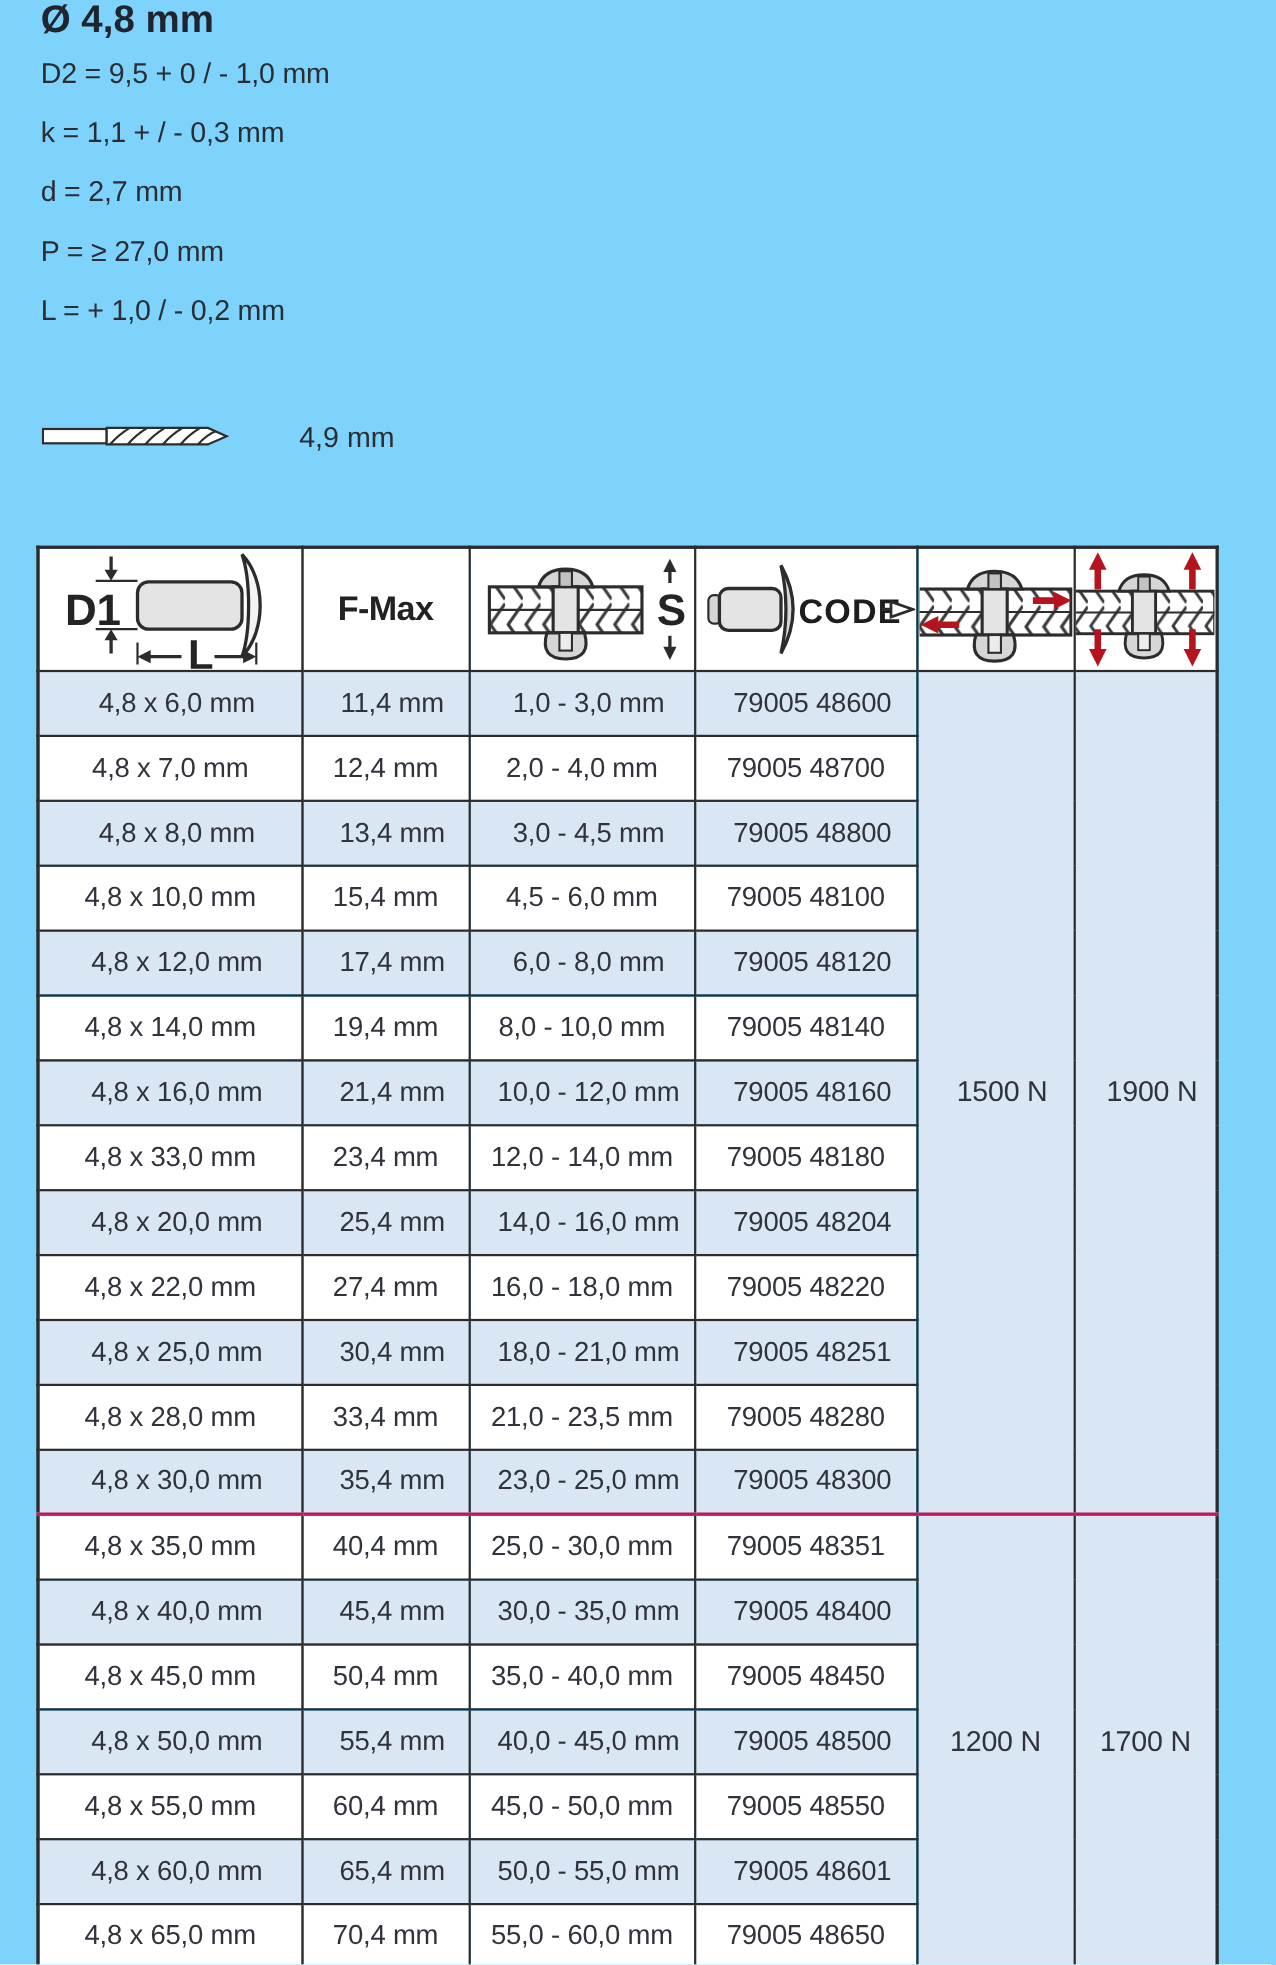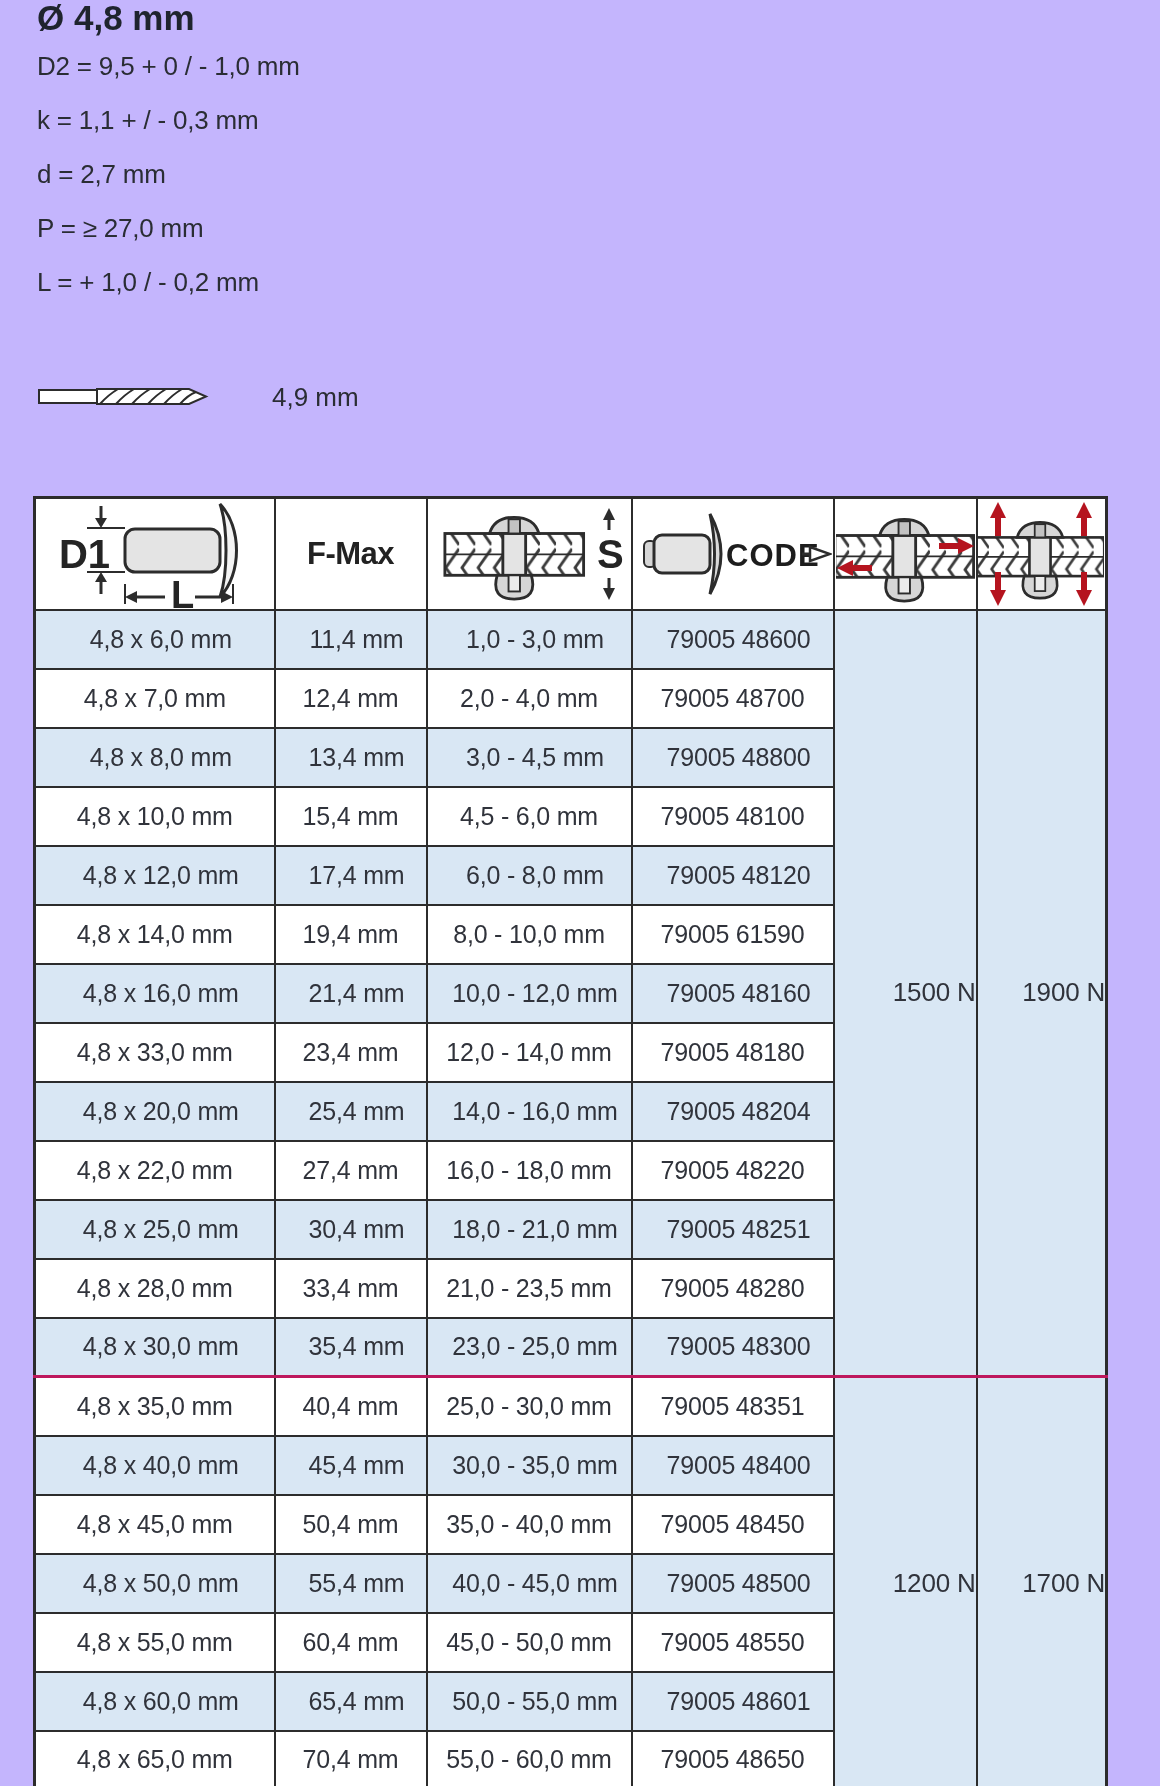--- a/index.html
+++ b/index.html
@@ -1,19 +1,19 @@
 <!DOCTYPE html>
 <html><head>
 <meta charset="utf-8">
 <style>
   * { box-sizing: border-box; margin: 0; padding: 0; }
   html,body { background:#ffffff; }
   .page {
     position: relative; width: 1160px; height: 1786px;
-    background: #c4b5fd; overflow: hidden;
+    background: #7dd3fc; overflow: hidden;
     font-family: "Liberation Sans", sans-serif; color:#2e3138;
   }
   
   .header-block { position:absolute; left:37px; top:-3px; }
   .title { font-size:35px; line-height:42px; font-weight:bold; color:#1f242e; letter-spacing:0; }
   .spec-line { font-size:26px; line-height:54px; color:#2a2d34; letter-spacing:-0.2px; white-space:nowrap; }
   .drill-row { position:absolute; left:38px; top:381px; display:flex; align-items:center;gap:38px; }
   .drill-row svg { display:block; }
   .drill-label { font-size:26px; color:#2a2d34; margin-left:18px; }
   
@@ -24,21 +24,21 @@
   }
   .spec-table th, .spec-table td {
     border:2px solid #2c2c2c; text-align:center; vertical-align:middle;
     font-size:25px; color:#30333b; letter-spacing:-0.2px; padding:0;
     background:#ffffff; overflow:hidden;
   }
   thead tr { height:112px; }
   thead th { border-bottom:3px solid #2c2c2c; }
   tbody tr { height:59px; }
   tr.alt td { background:#d9e7f4;padding-left:12px; }
-  td.force { background:#d9e7f4; font-size:26px;text-align:right; }
+  td.force { background:#d9e7f4; font-size:26px; }
   tbody.g2 tr:first-child td { border-top:3px solid #be185d; }
   th svg { display:block; margin:0 auto; }
   .fmax { font-size:31px; font-weight:bold; color:#222; letter-spacing:-0.5px; }
   .hidden-defs { position:absolute; width:0; height:0; }
 </style>
 </head>
 <body>
 
 <svg class="hidden-defs" aria-hidden="true">
   <defs>
@@ -192,21 +192,21 @@
       <tr class="alt">
         <td>4,8 x 12,0 mm</td>
         <td>17,4 mm</td>
         <td>6,0 - 8,0 mm</td>
         <td>79005 48120</td>
       </tr>
       <tr>
         <td>4,8 x 14,0 mm</td>
         <td>19,4 mm</td>
         <td>8,0 - 10,0 mm</td>
-        <td>79005 61590</td>
+        <td>79005 48140</td>
       </tr>
       <tr class="alt">
         <td>4,8 x 16,0 mm</td>
         <td>21,4 mm</td>
         <td>10,0 - 12,0 mm</td>
         <td>79005 48160</td>
       </tr>
       <tr>
         <td>4,8 x 33,0 mm</td>
         <td>23,4 mm</td>

